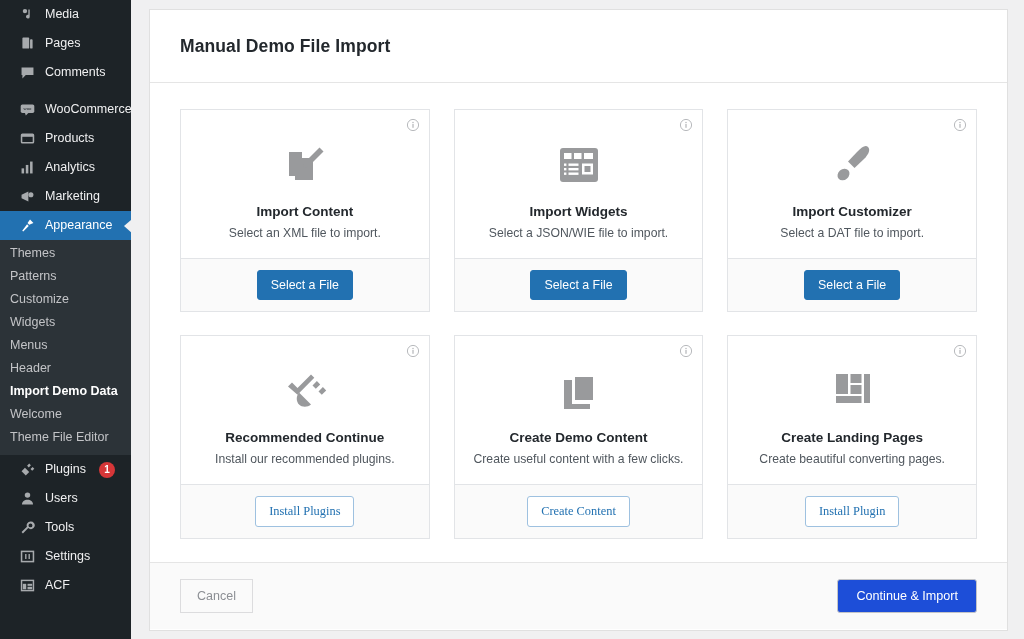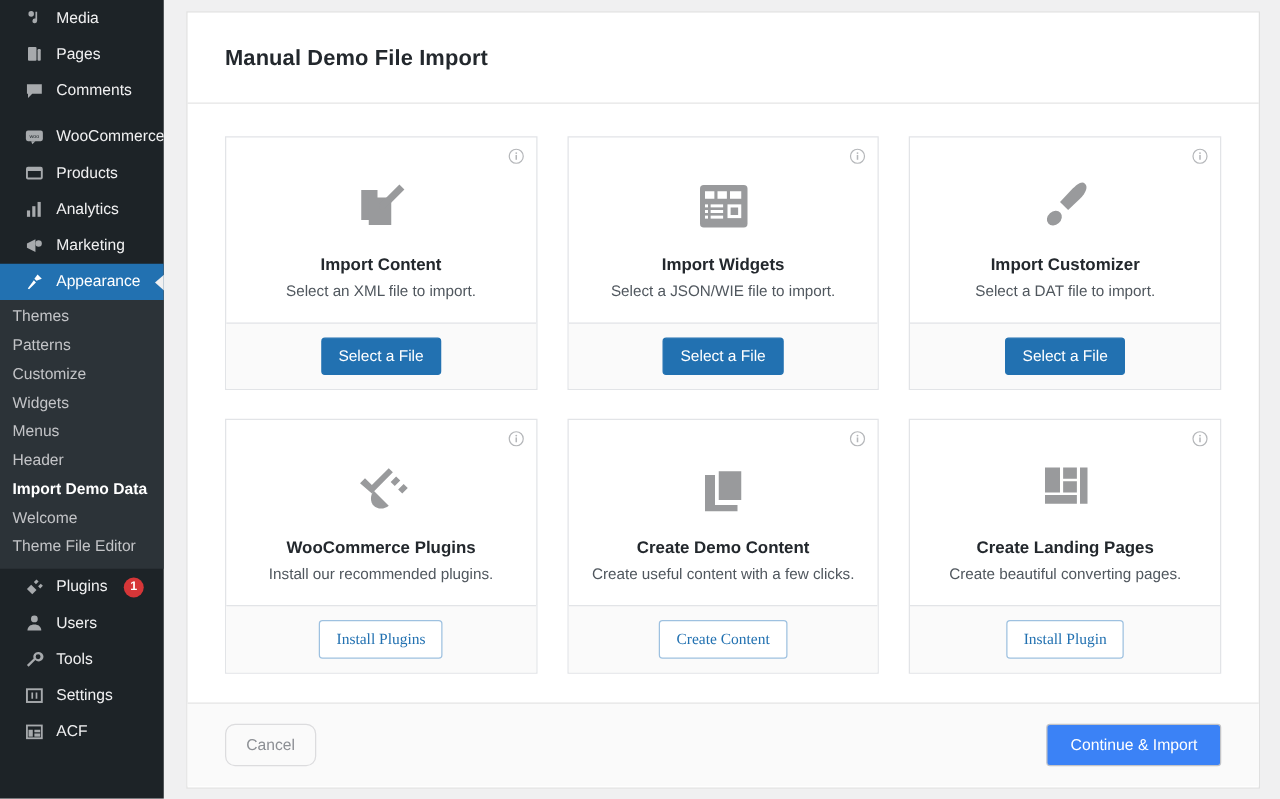--- a/index.html
+++ b/index.html
@@ -95,24 +95,24 @@
   .btn-secondary { background: #fff; color: #2271b1; border: 1px solid #9ec1e0; font-family: Liberation Serif, serif; }
 
   .panel-footer {
     border-top: 1px solid #e5e5e5; background: #fafafa;
     padding: 16px 30px; display: flex;
     align-items: center; justify-content: space-between;
     margin-top: 9px;
   }
   .btn-cancel {
     background: #fafafa; color: #8c8f94; border: 1px solid #dcdcde;
-    padding: 9px 16px; border-radius: 8px; font-size: 12.5px; cursor: pointer;
+    padding: 9px 16px; border-radius: 0; font-size: 12.5px; cursor: pointer;
   }
   .btn-disabled {
-    background: #3b82f6; color: #fff; border: 1px solid #c3c4c7;
+    background: #1d4ed8; color: #fff; border: 1px solid #c3c4c7;
     padding: 9px 18px; border-radius: 3px; font-size: 12.6px; cursor: default;
   }
   .gray { fill: #999a9c; }
 </style>
 </head>
 <body>
 
 <div class="screen">
 
   <nav class="sidebar">
@@ -370,21 +370,21 @@
                 </svg>
             </span>
             <div class="card-body">
               <div class="card-figure">
                 <svg width="50" height="50" viewBox="0 0 50 50">
                   <path class="gray" d="M8 20.5l4-4 5.5 5.5L31 8.5l3.3 3.3-16.8 17z"></path>
                   <path class="gray" d="M19 38.5c-3-3-3-8.5 0-12l12 12c-3.5 3-9 3-12 0z"></path>
                   <path class="gray" d="M32.5 19.5l3.3 3.3 4.4-4.4-3.3-3.3zM38.5 25.5l3.3 3.3 4.4-4.4-3.3-3.3z"></path>
                 </svg>
               </div>
-              <div class="card-title">WooCommerce Plugins</div>
+              <div class="card-title">Recommended Continue</div>
               <div class="card-desc">Install our recommended plugins.</div>
             </div>
             <div class="card-footer">
               <button class="btn btn-secondary">Install Plugins</button>
             </div>
           </div>
 
           <div class="card">
             <span class="info-icon">
               <svg width="14" height="14" viewBox="0 0 16 16">

